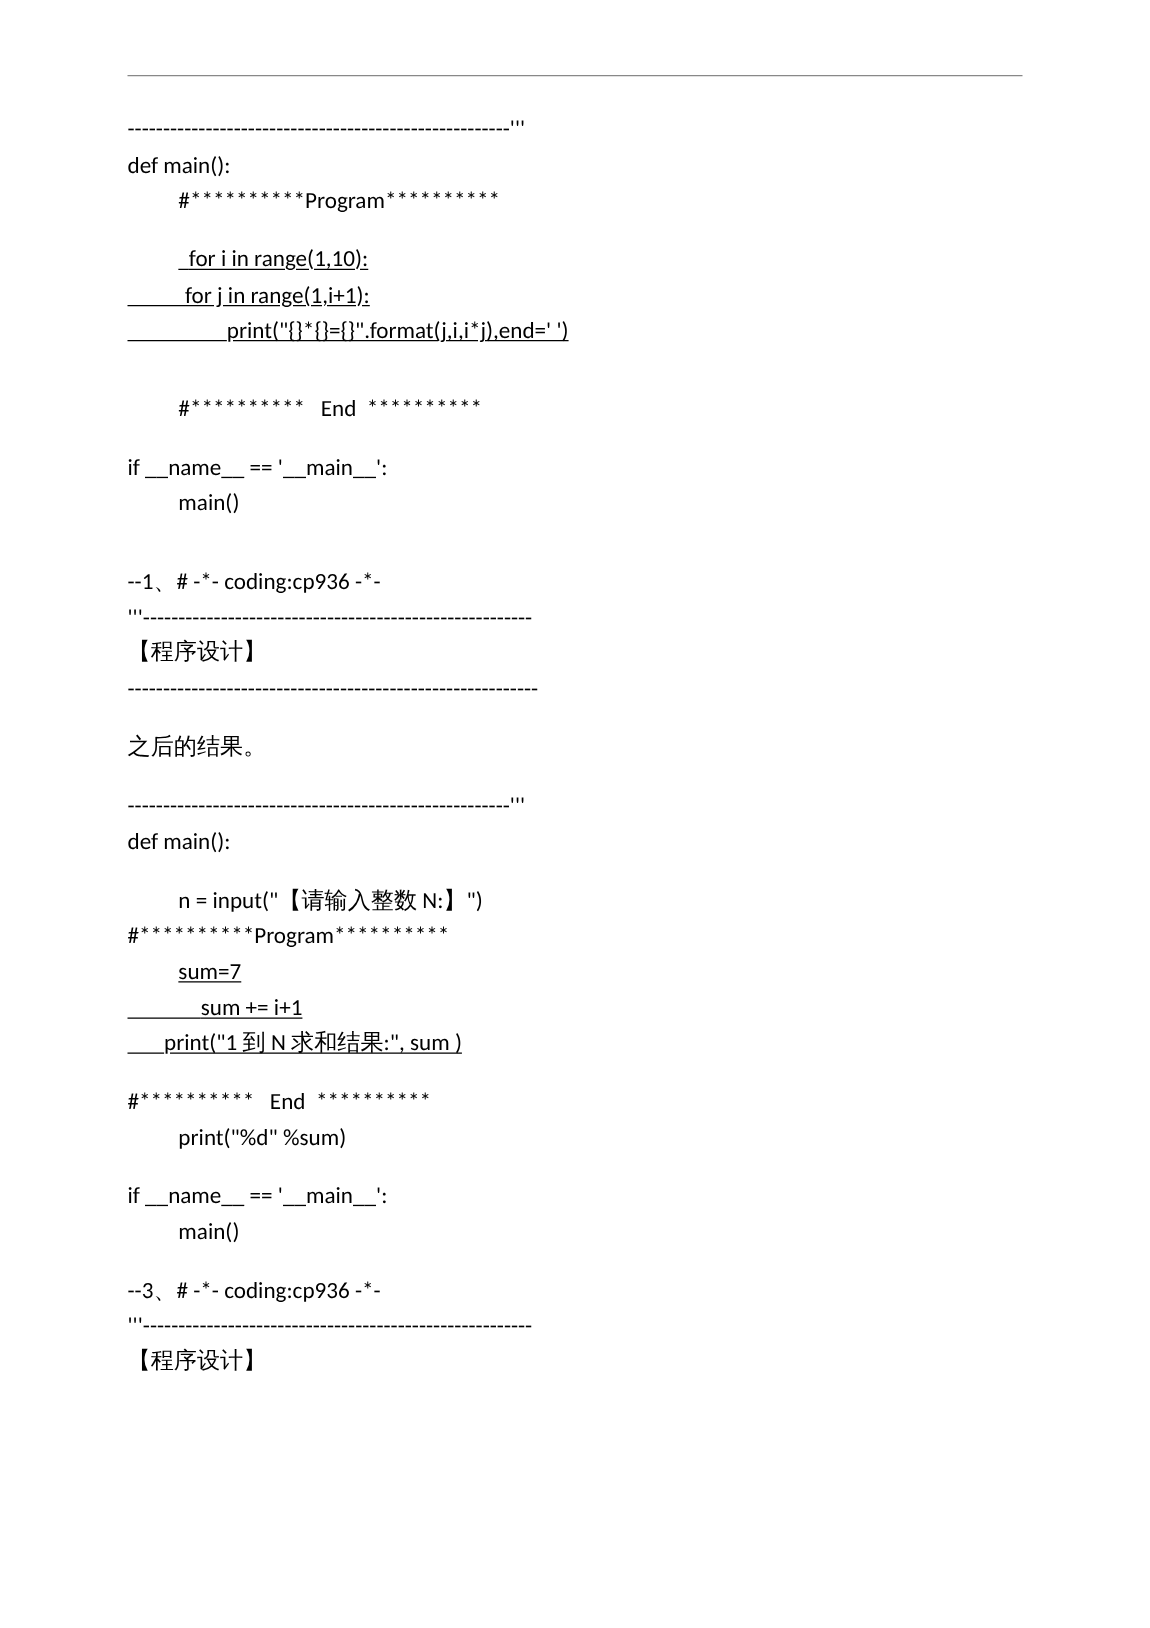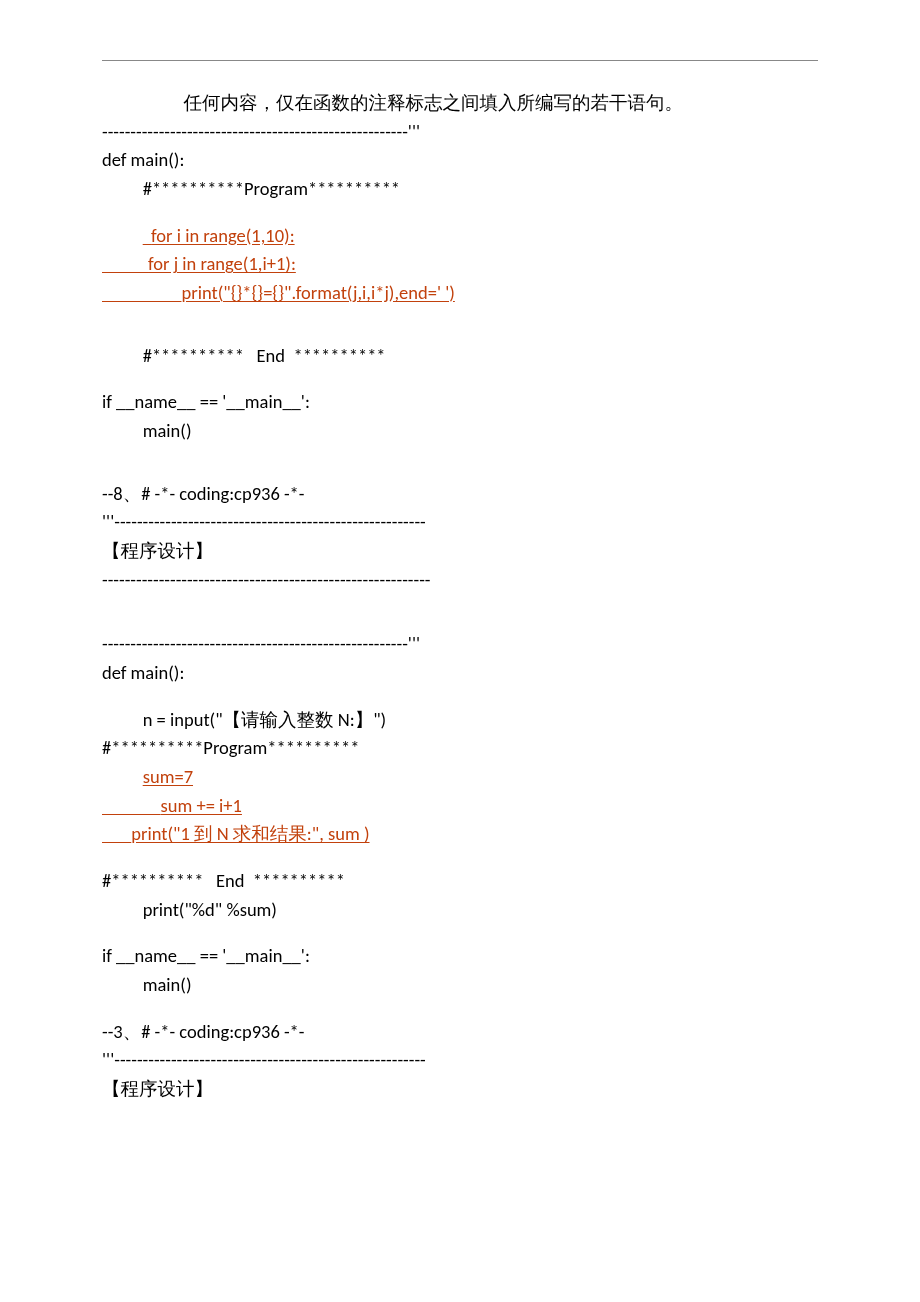--- a/index.html
+++ b/index.html
@@ -22,35 +22,34 @@
   }
   .line {
     line-height: 1.55;
     white-space: pre-wrap;
     word-break: break-all;
   }
   .indent1 { padding-left: 2.2em; }
   .indent2 { padding-left: 4.4em; }
   .cn { font-family: "SimSun", "Microsoft YaHei", serif; }
   .ans {
-    color: #c2410c;
+    color: #000000;
     text-decoration: underline;
     text-underline-offset: 2px;
   }
   .gap { height: 18px; }
   .gap-lg { height: 34px; }
 </style>
 </head>
 <body>
 
 <div class="page">
 
   <hr class="hr-top">
 
-  <div class="line cn indent2">任何内容，仅在函数的注释标志之间填入所编写的若干语句。</div>
   <div class="line">------------------------------------------------------'''</div>
   <div class="line">def main():</div>
   <div class="line indent1">#**********Program**********</div>
 
   <div class="gap"></div>
 
   <div class="line ans indent1">  for i in range(1,10):</div>
   <div class="line ans">           for j in range(1,i+1):</div>
   <div class="line ans">                   print("{}*{}={}".format(j,i,i*j),end=' ')</div>
 
@@ -58,27 +57,28 @@
 
   <div class="line indent1">#**********   End  **********</div>
 
   <div class="gap"></div>
 
   <div class="line">if __name__ == '__main__':</div>
   <div class="line indent1">main()</div>
 
   <div class="gap-lg"></div>
 
-  <div class="line">--8、# -*- coding:cp936 -*-</div>
+  <div class="line">--1、# -*- coding:cp936 -*-</div>
   <div class="line">'''-------------------------------------------------------</div>
   <div class="line cn">【程序设计】</div>
   <div class="line">----------------------------------------------------------</div>
 
   <div class="gap"></div>
 
+  <div class="line cn">之后的结果。</div>
 
   <div class="gap"></div>
 
   <div class="line">------------------------------------------------------'''</div>
   <div class="line">def main():</div>
 
   <div class="gap"></div>
 
   <div class="line indent1">n = input("【请输入整数 N:】")</div>
   <div class="line">#**********Program**********</div>

